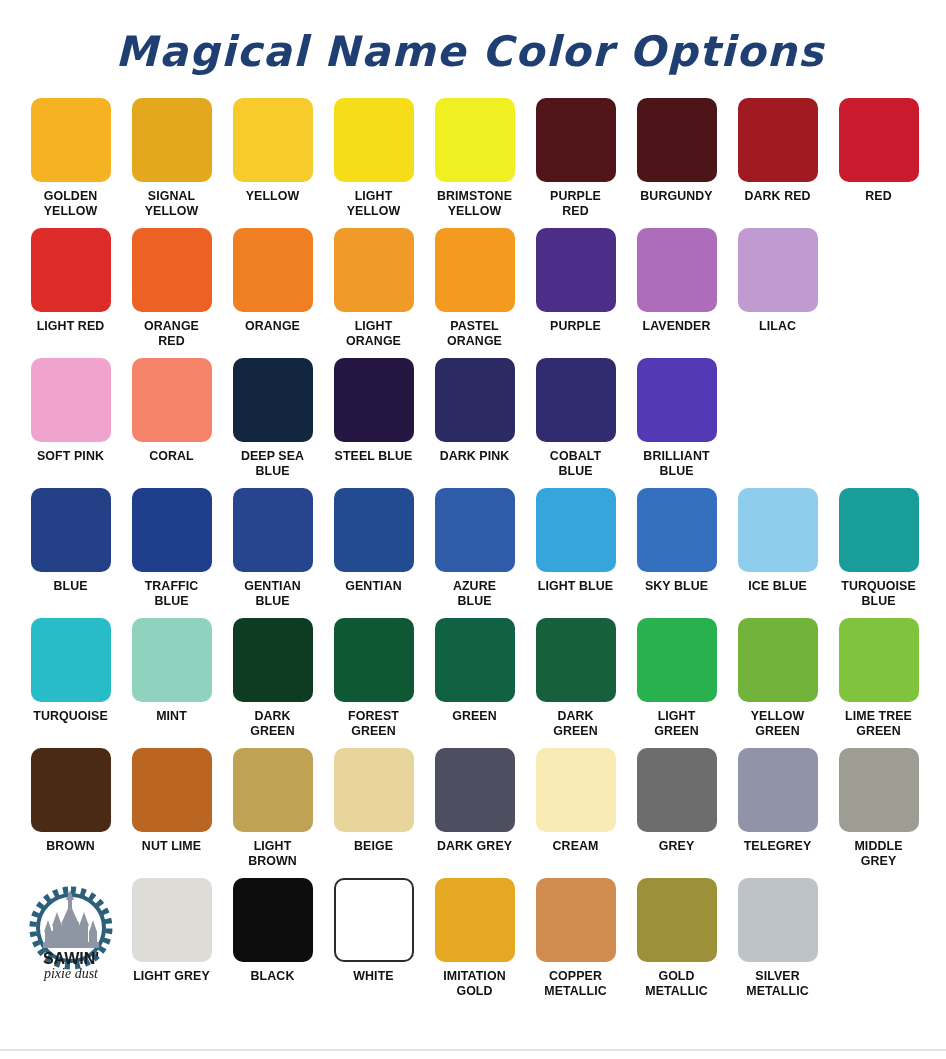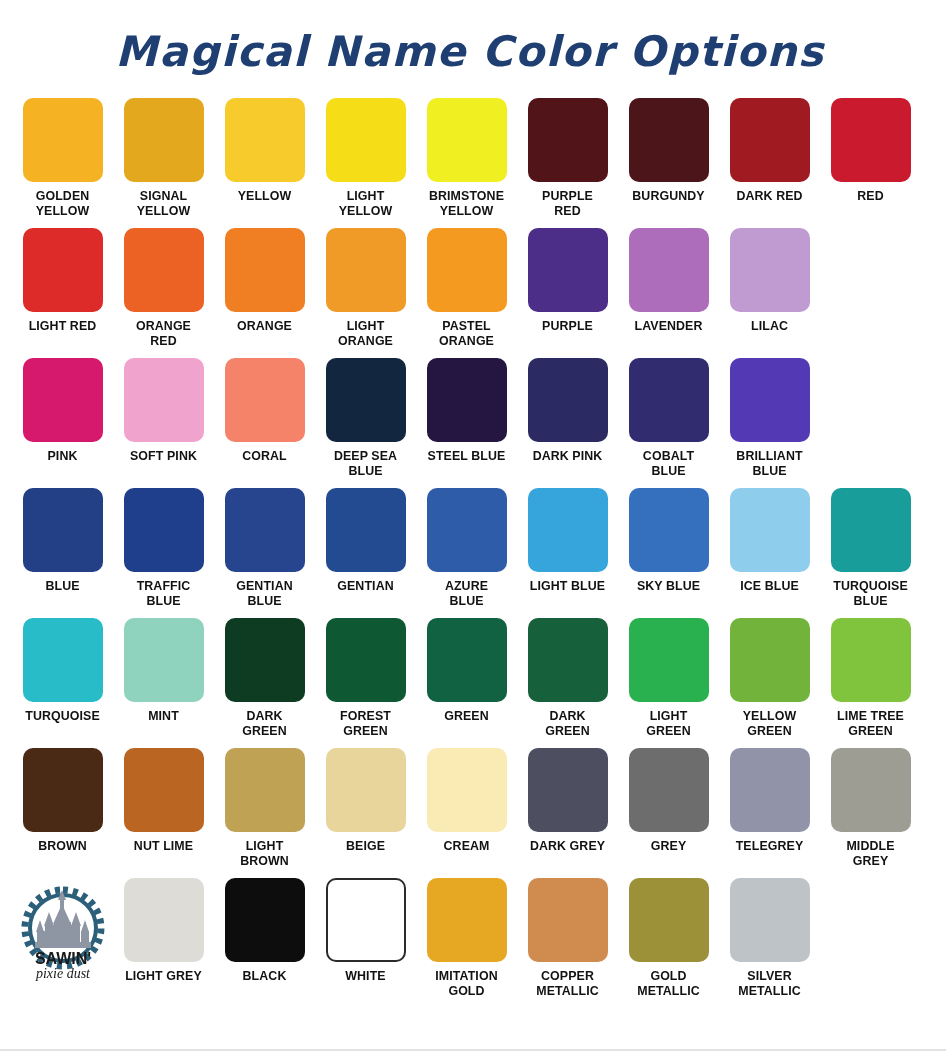--- a/index.html
+++ b/index.html
@@ -31,21 +31,21 @@
     letter-spacing: 1.5px;
     color: #1f3f72;
     font-style: italic;
     transform: skewX(-3deg);
     white-space: nowrap;
   }
 
   
   .swatch-grid {
     width: 946px;
-    padding: 0 14px 0 12px;
+    padding: 0 14px 0 20px;
     box-sizing: border-box;
   }
   .swatch-row {
     display: flex;
     align-items: flex-start;
     height: 130px;
   }
   .swatch-row.last-row { height: 150px; }
 
   .swatch-cell {
@@ -189,24 +189,20 @@
         <div class="swatch-chip" style="background: rgb(174, 109, 187);"></div>
         <div class="swatch-label">LAVENDER</div>
       </div>
       <div class="swatch-cell">
         <div class="swatch-chip" style="background: rgb(191, 155, 210);"></div>
         <div class="swatch-label">LILAC</div>
       </div>
     </div>
     <div class="swatch-row">
       <div class="swatch-cell">
-        <div class="swatch-chip" style="background: rgb(214, 25, 108);"></div>
-        <div class="swatch-label">PINK</div>
-      </div>
-      <div class="swatch-cell">
         <div class="swatch-chip" style="background: rgb(240, 163, 205);"></div>
         <div class="swatch-label">SOFT PINK</div>
       </div>
       <div class="swatch-cell">
         <div class="swatch-chip" style="background: rgb(245, 131, 105);"></div>
         <div class="swatch-label">CORAL</div>
       </div>
       <div class="swatch-cell">
         <div class="swatch-chip" style="background: rgb(18, 38, 63);"></div>
         <div class="swatch-label">DEEP SEA
@@ -329,26 +325,26 @@
       <div class="swatch-cell">
         <div class="swatch-chip" style="background: rgb(192, 162, 85);"></div>
         <div class="swatch-label">LIGHT
 BROWN</div>
       </div>
       <div class="swatch-cell">
         <div class="swatch-chip" style="background: rgb(232, 213, 156);"></div>
         <div class="swatch-label">BEIGE</div>
       </div>
       <div class="swatch-cell">
+        <div class="swatch-chip" style="background: rgb(77, 78, 95);"></div>
+        <div class="swatch-label">DARK GREY</div>
+      </div>
+      <div class="swatch-cell">
         <div class="swatch-chip" style="background: rgb(250, 234, 180);"></div>
         <div class="swatch-label">CREAM</div>
-      </div>
-      <div class="swatch-cell">
-        <div class="swatch-chip" style="background: rgb(77, 78, 95);"></div>
-        <div class="swatch-label">DARK GREY</div>
       </div>
       <div class="swatch-cell">
         <div class="swatch-chip" style="background: rgb(109, 109, 109);"></div>
         <div class="swatch-label">GREY</div>
       </div>
       <div class="swatch-cell">
         <div class="swatch-chip" style="background: rgb(145, 148, 169);"></div>
         <div class="swatch-label">TELEGREY</div>
       </div>
       <div class="swatch-cell">

